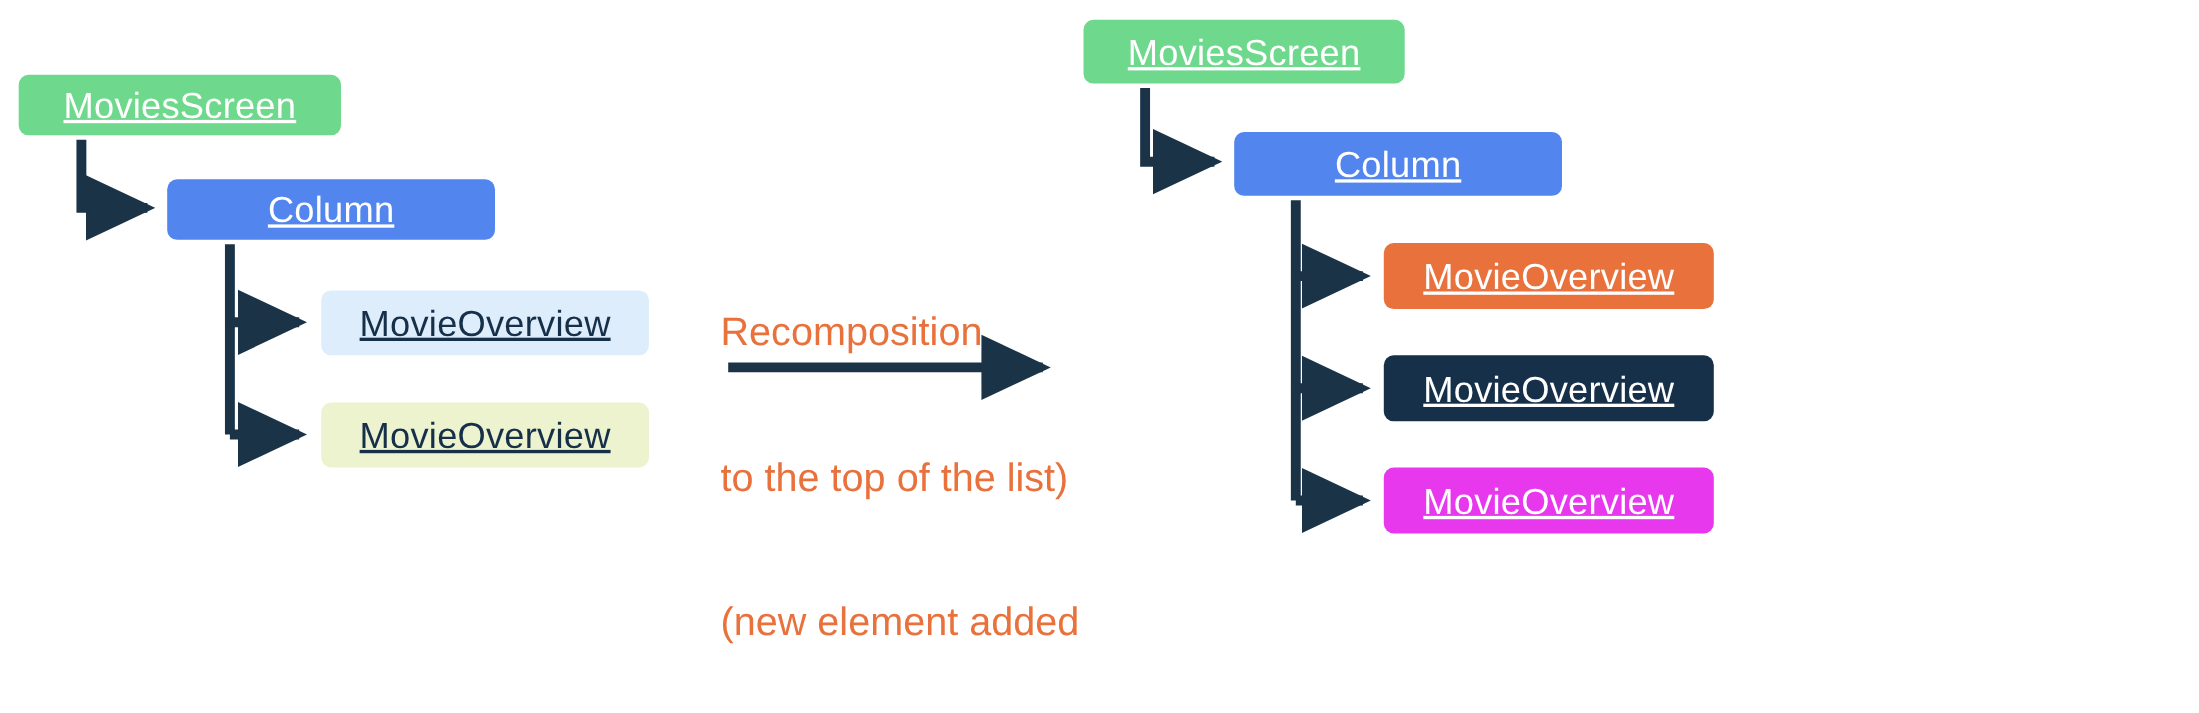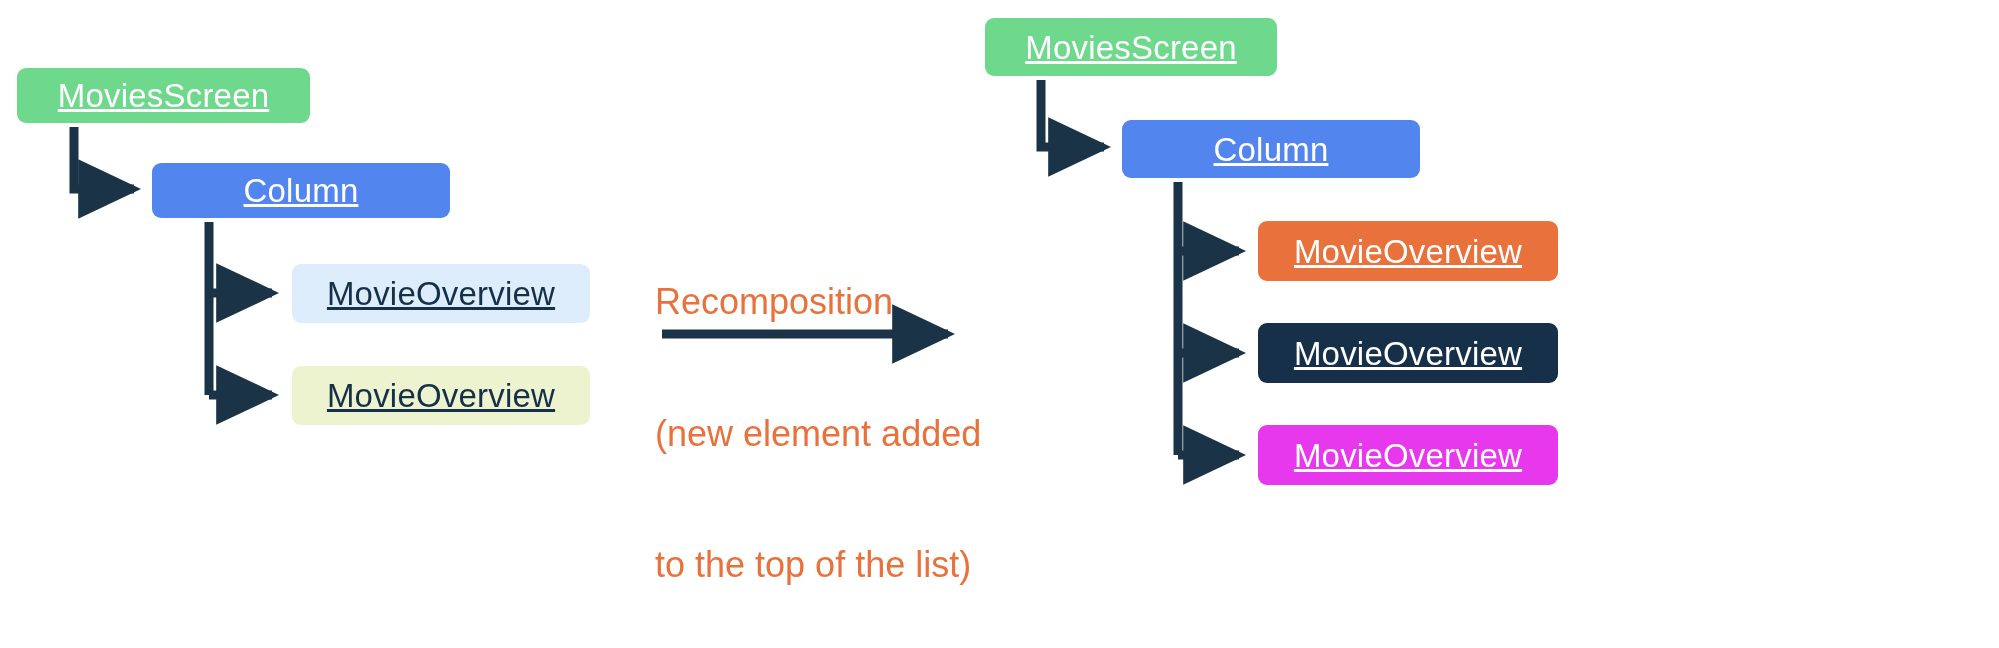--- a/index.html
+++ b/index.html
@@ -106,22 +106,22 @@
   <div class="node" id="l-movies-screen" style="background-color: rgb(110, 217, 140); color: rgb(255, 255, 255);">MoviesScreen</div>
 
   <div class="node" id="l-column" style="background-color: rgb(82, 133, 238); color: rgb(255, 255, 255);">Column</div>
 
   <div class="node" id="l-overview-1" style="background-color: rgb(222, 237, 251); color: rgb(23, 48, 74);">MovieOverview</div>
 
   <div class="node" id="l-overview-2" style="background-color: rgb(237, 243, 206); color: rgb(23, 48, 74);">MovieOverview</div>
 
   <div class="caption" id="recomposition-caption" style="color: rgb(232, 113, 60);">
     <div>Recomposition</div>
+    <div>to the top of the list)</div>
     <div>(new element added</div>
-    <div>to the top of the list)</div>
   </div>
 
   <div class="node" id="r-movies-screen" style="background-color: rgb(110, 217, 140); color: rgb(255, 255, 255);">MoviesScreen</div>
 
   <div class="node" id="r-column" style="background-color: rgb(82, 133, 238); color: rgb(255, 255, 255);">Column</div>
 
   <div class="node" id="r-overview-1" style="background-color: rgb(232, 113, 60); color: rgb(255, 255, 255);">MovieOverview</div>
 
   <div class="node" id="r-overview-2" style="background-color: rgb(23, 48, 74); color: rgb(255, 255, 255);">MovieOverview</div>
 

